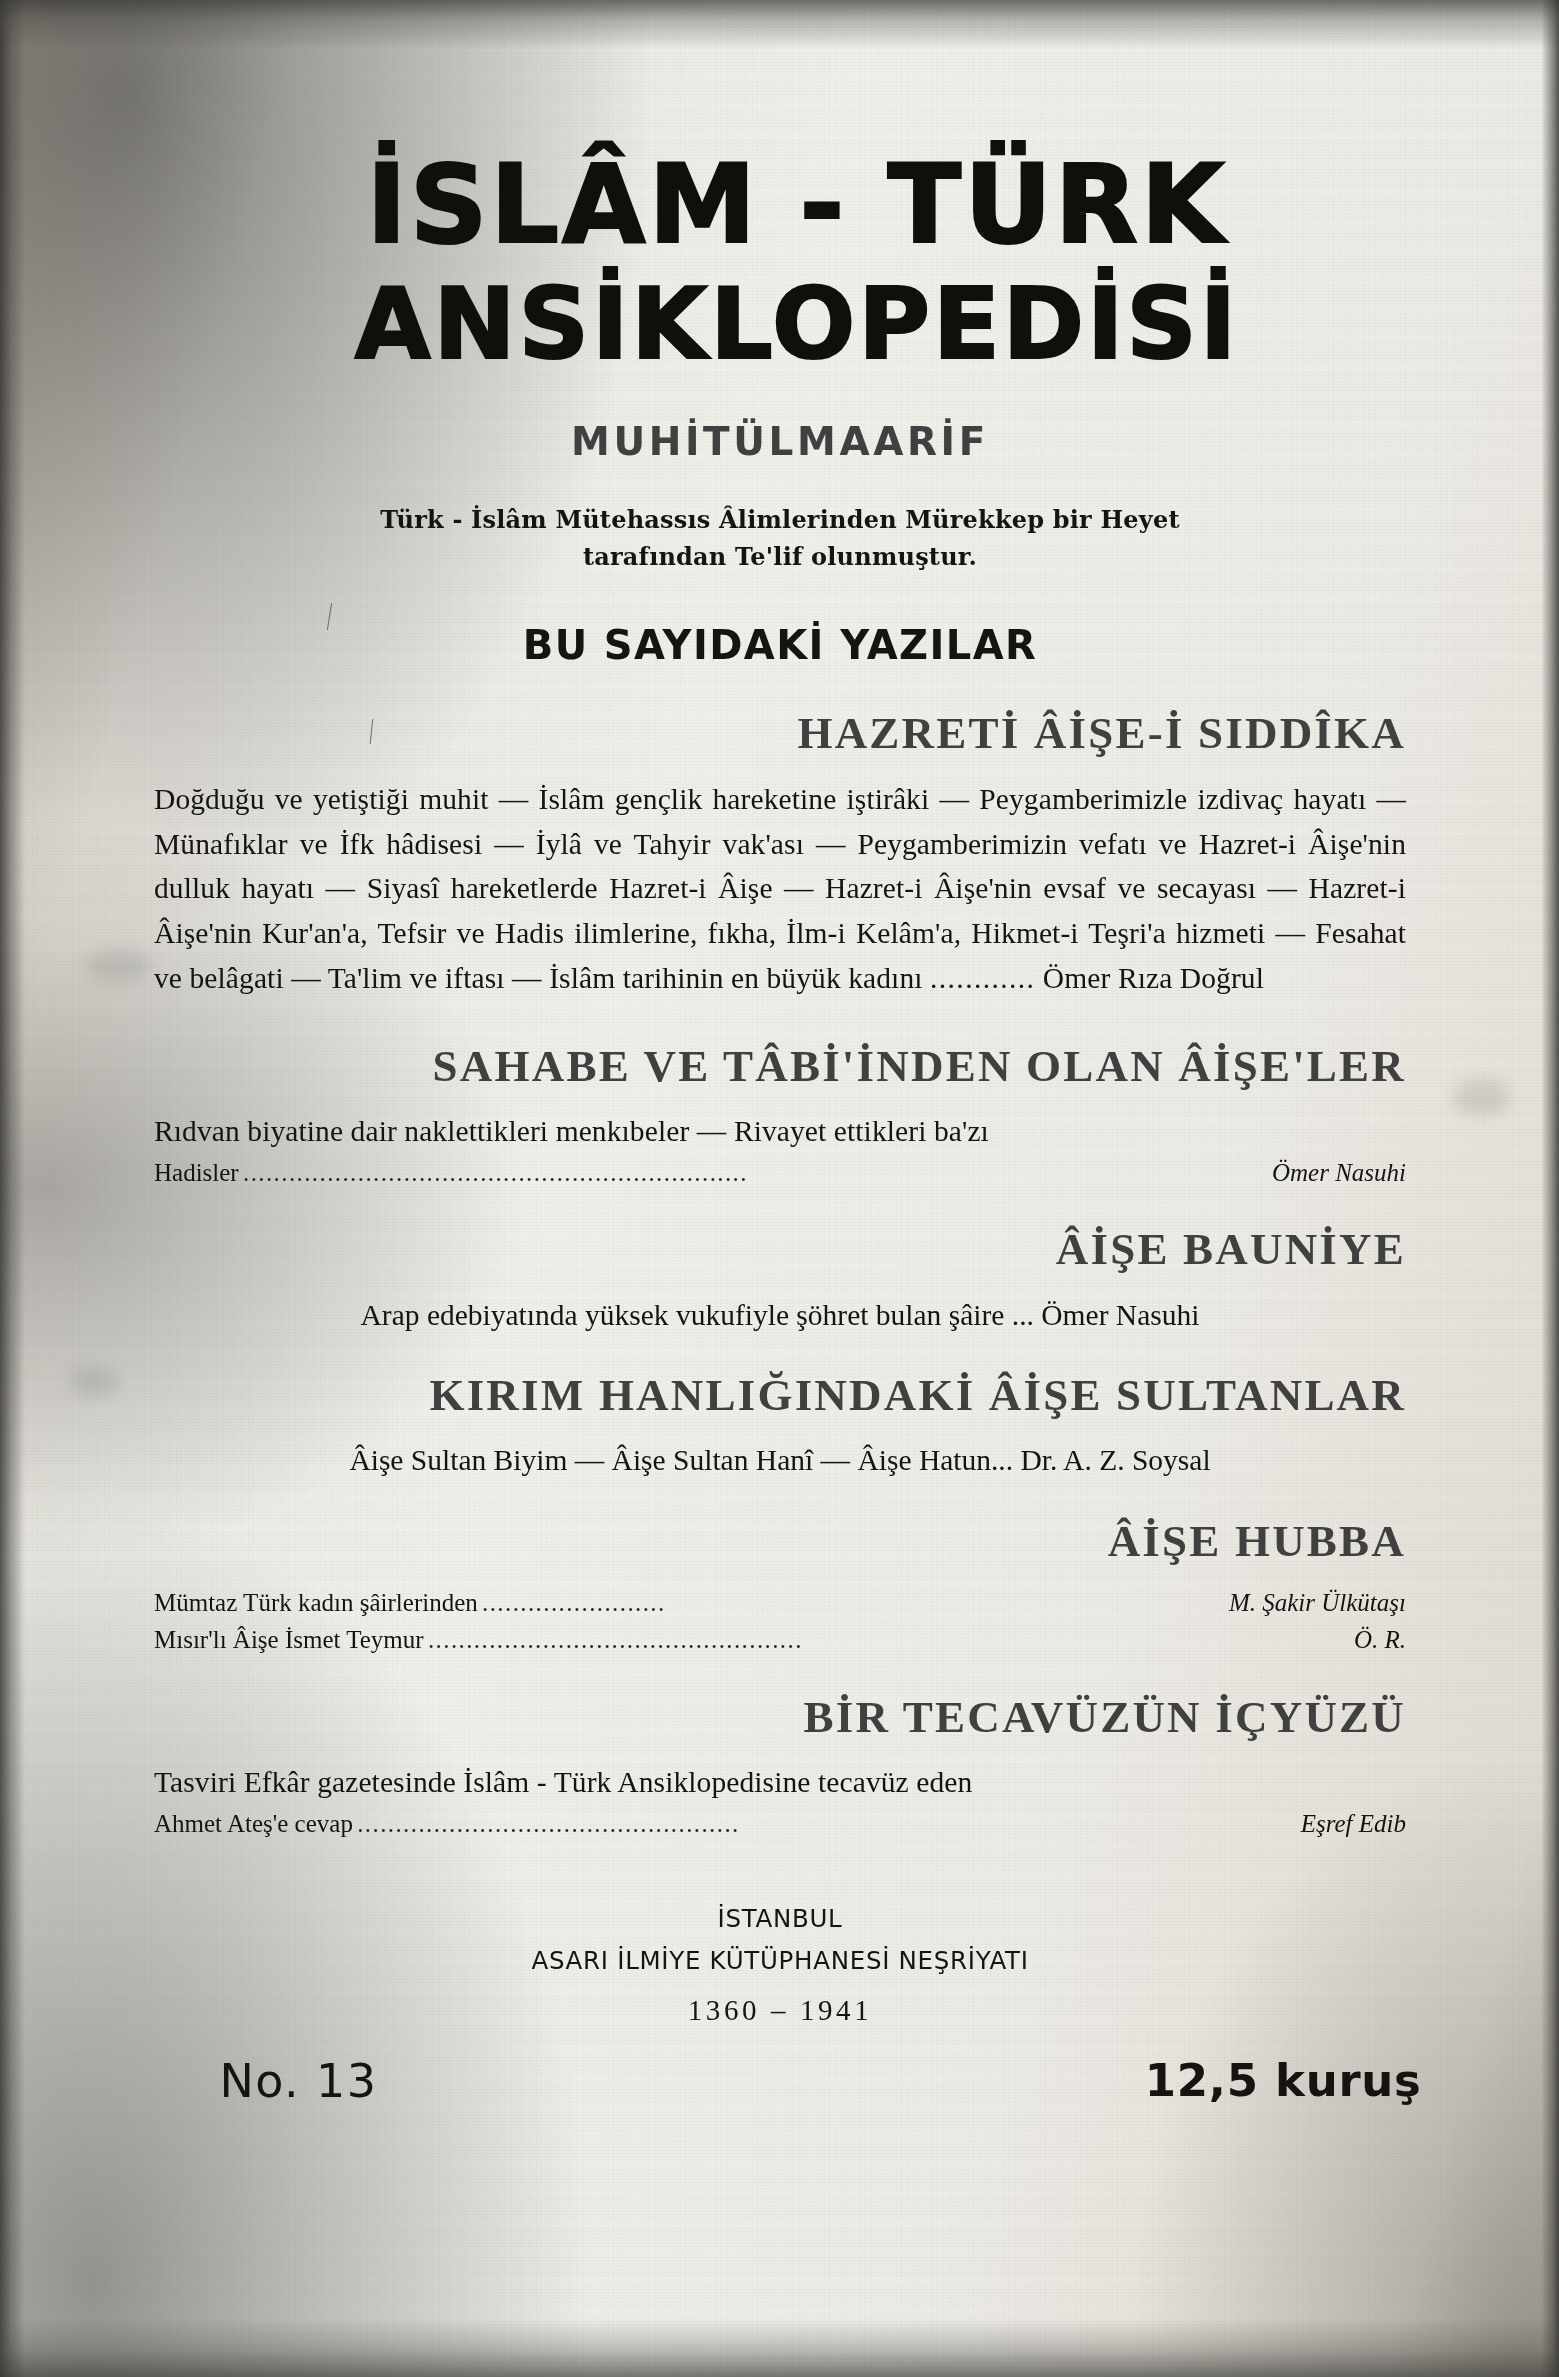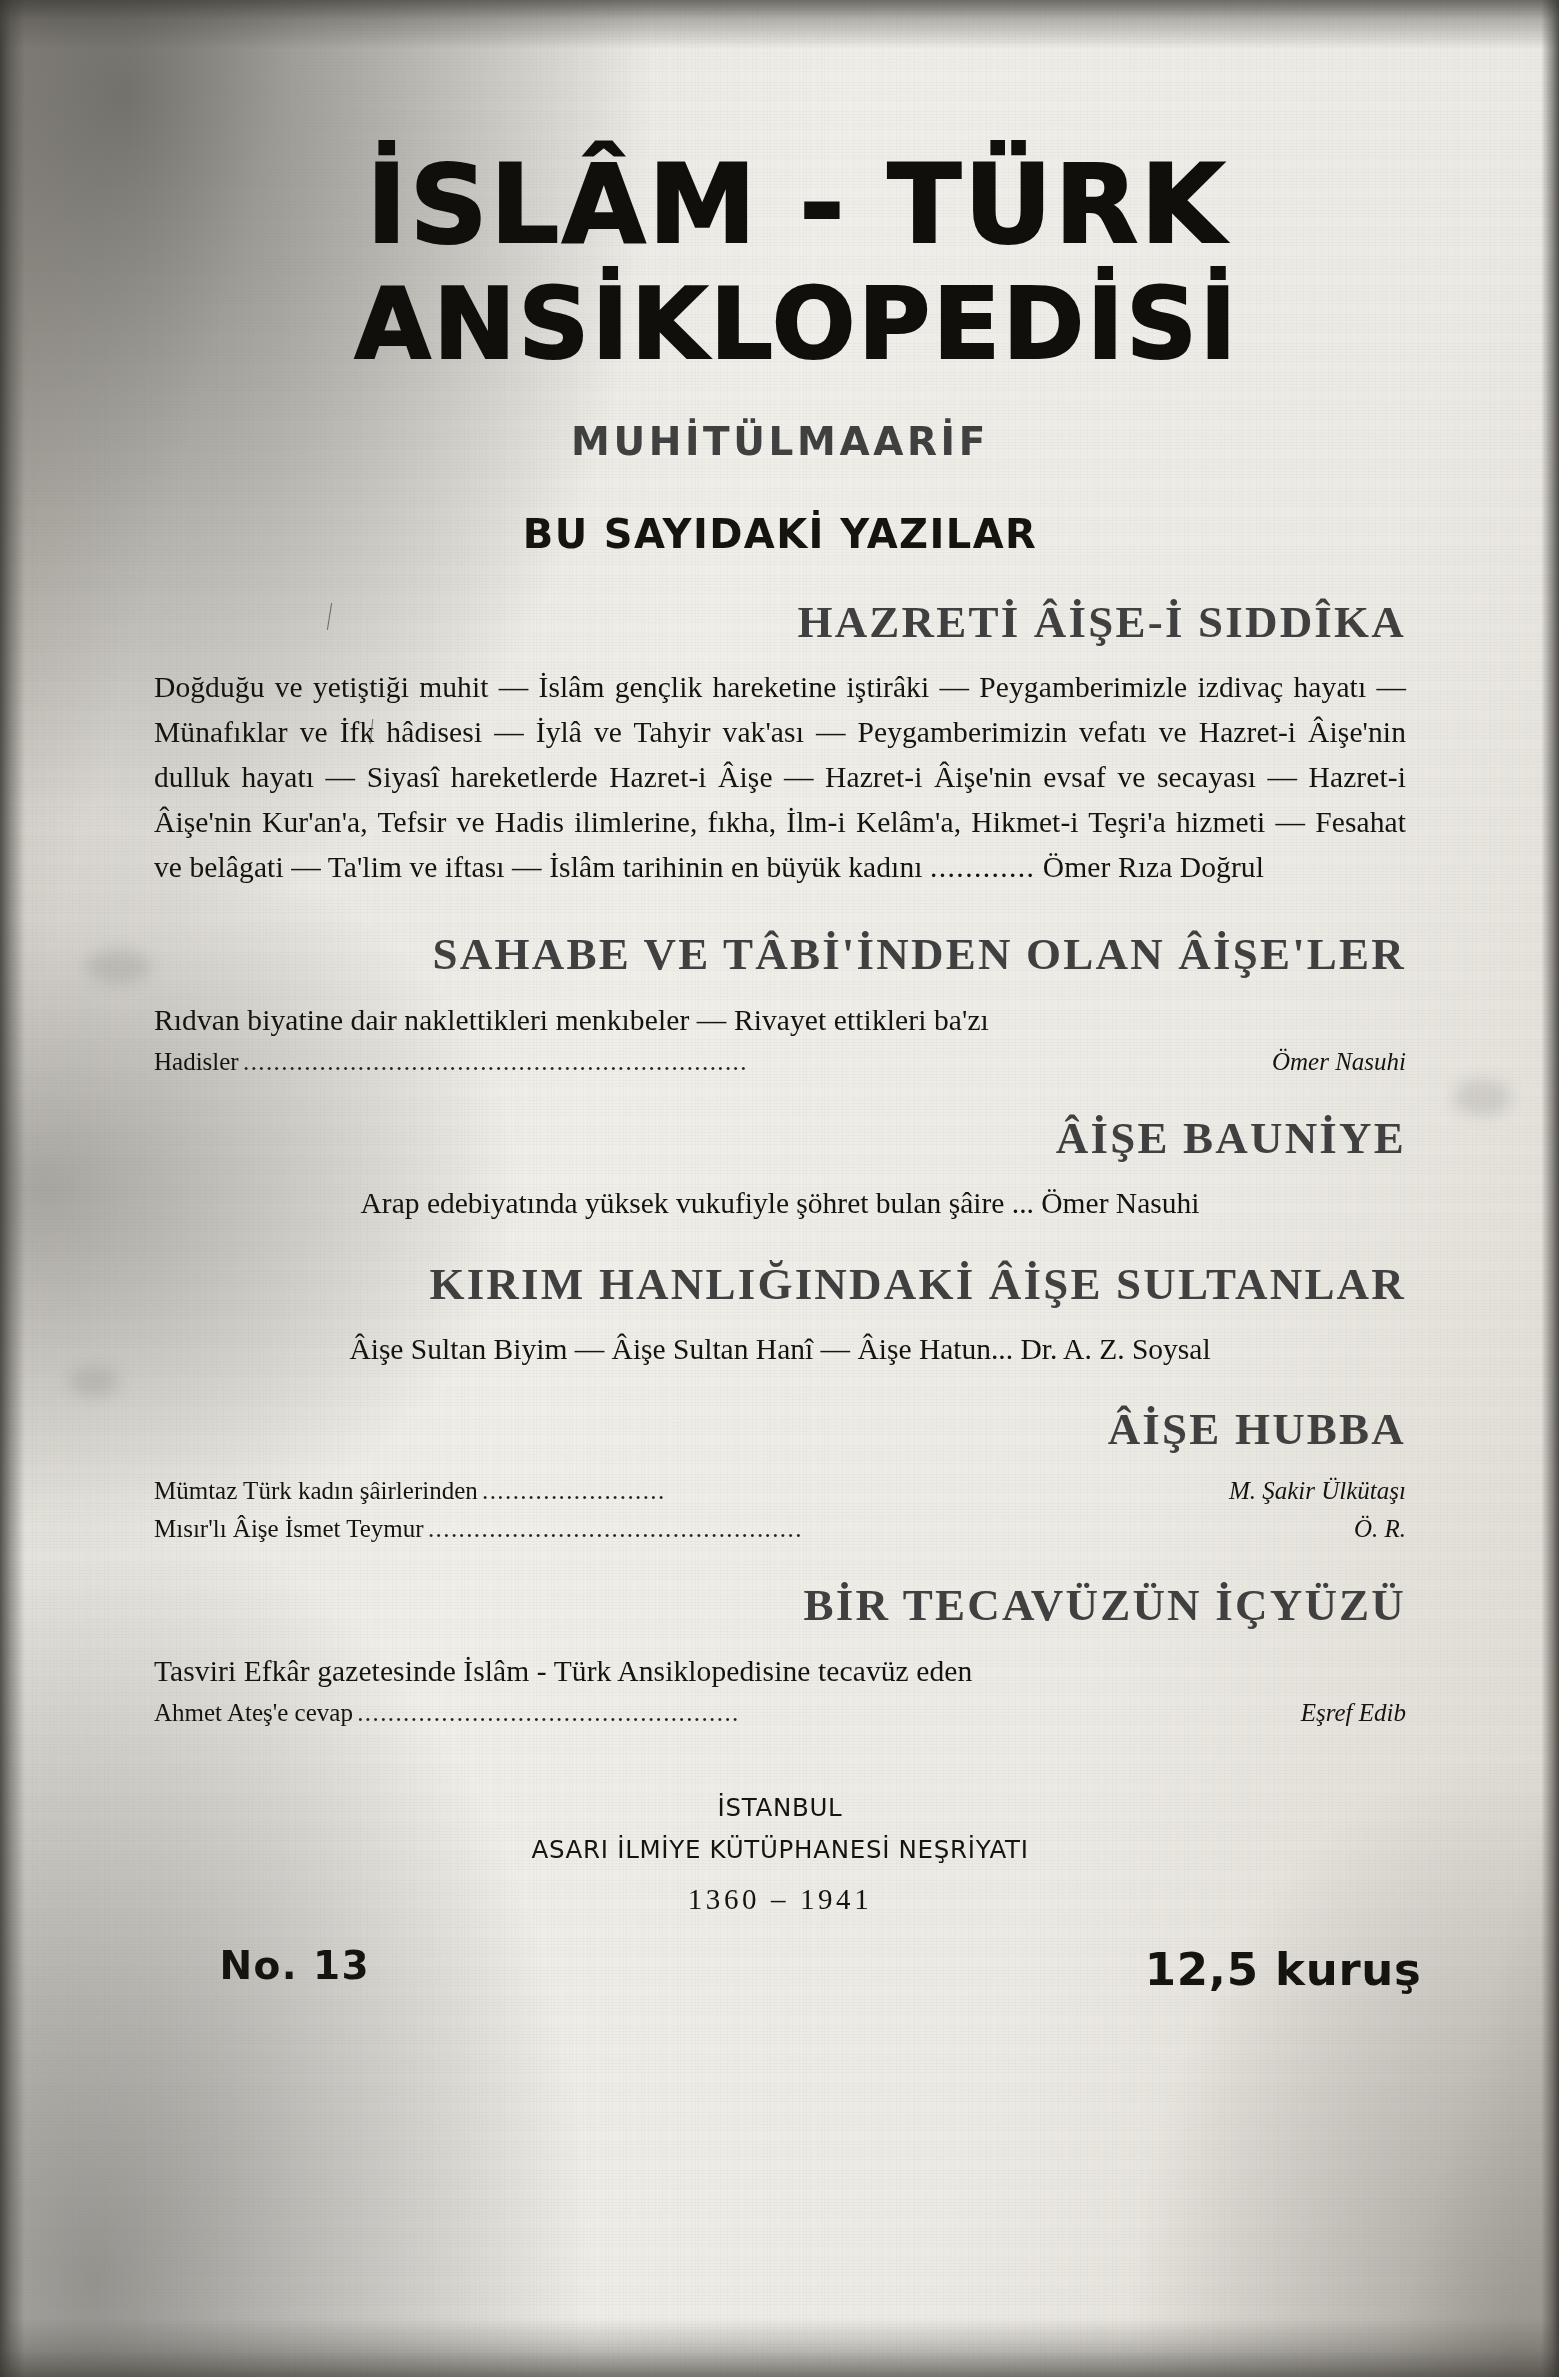--- a/index.html
+++ b/index.html
@@ -200,22 +200,22 @@
   .footer-row {
     position: relative;
     width: 1309px;
     margin: 18.7px auto 0;
     height: 66px;
   }
   .issue-no {
     position: absolute;
     left: 94px; top: 0;
     font-family: "DejaVu Sans", sans-serif;
-    font-weight: 700;
-    font-size: 39px;
+    font-weight: 400;
+    font-size: 46px;
     letter-spacing: 1.4px;
   }
   .price {
     position: absolute;
     right: 13px; top: 0;
     font-family: "DejaVu Sans", sans-serif;
     font-weight: 700;
     font-size: 45px;
     letter-spacing: 0.7px;
   }
@@ -242,20 +242,24 @@
   <div class="smudge" style="left:86px; top:950px; width:65px; height:33px;"></div>
   <div class="smudge" style="left:69px; top:1367px; width:50px; height:29px;"></div>
   <div class="smudge" style="left:1453px; top:1079px; width:58px; height:37px;"></div>
 
   <div class="content">
 
     <div class="masthead">
       <div class="mast-line1">İSLÂM - TÜRK</div>
       <div class="mast-line2">ANSİKLOPEDİSİ</div>
       <div class="mast-sub">MUHİTÜLMAARİF</div>
+      <div class="byline">
+        <div>Türk - İslâm Mütehassıs Âlimlerinden Mürekkep bir Heyet</div>
+        <div>tarafından Te'lif olunmuştur.</div>
+      </div>
     </div>
     <div class="tick-left"></div>
     <div class="tick-right"></div>
 
     <div class="issue-head">BU SAYIDAKİ YAZILAR</div>
 
     <div class="wrap">
 
       <div>
         <div class="art-title">HAZRETİ ÂİŞE-İ SIDDÎKA</div>

